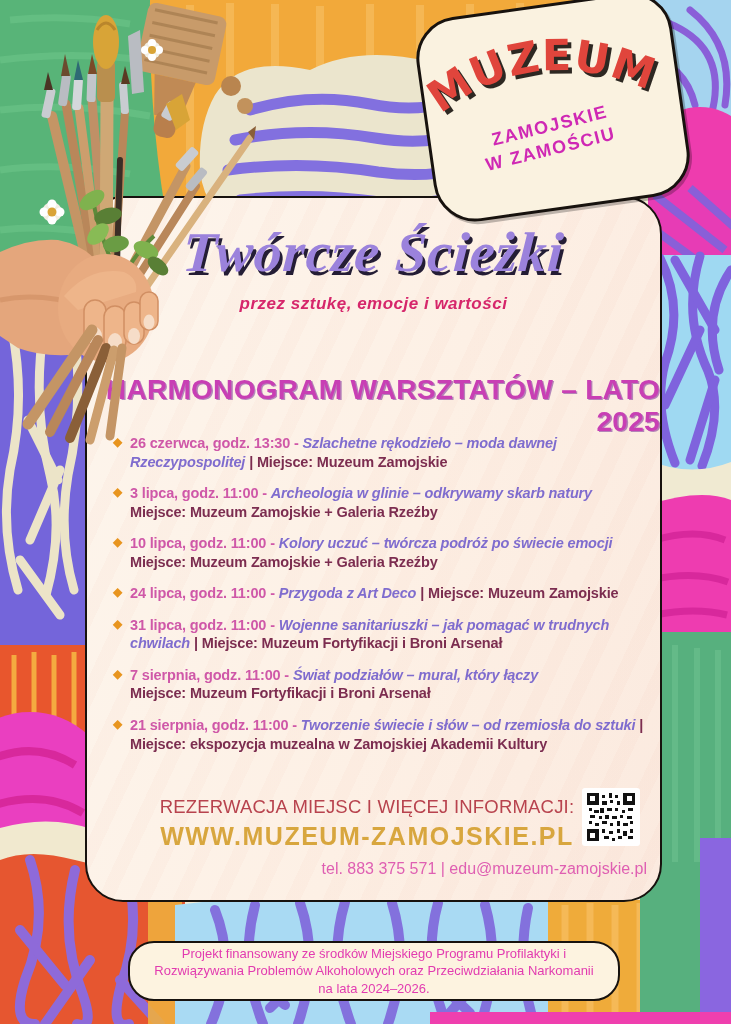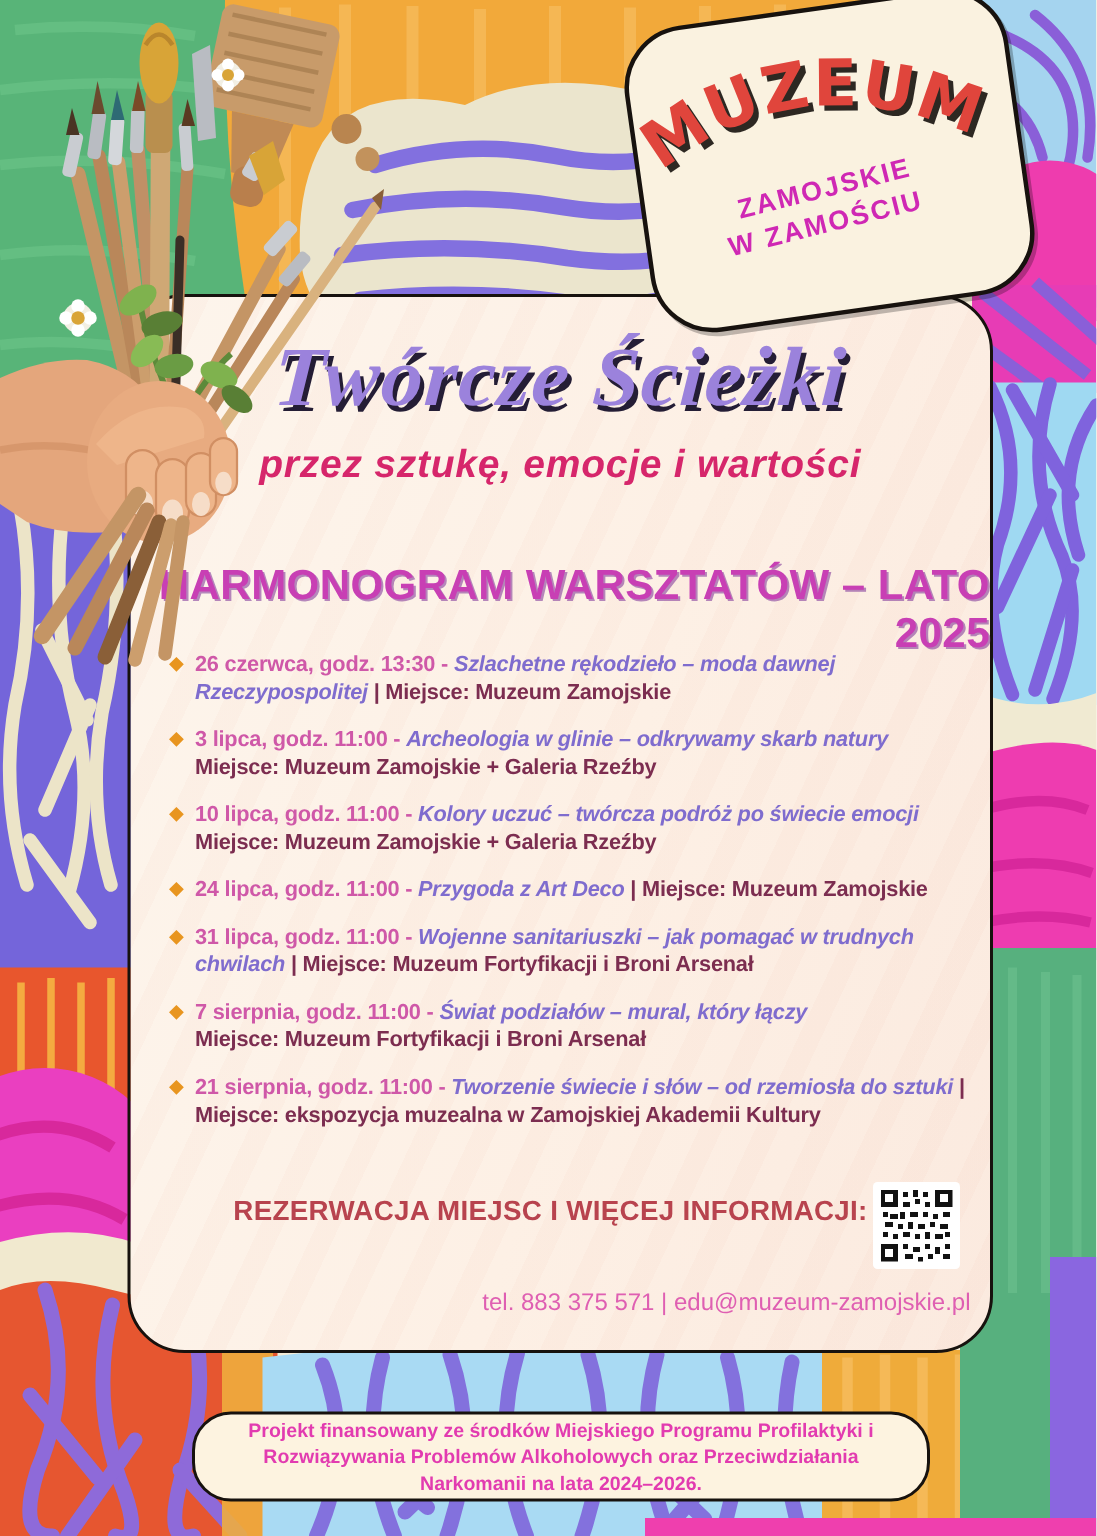--- a/index.html
+++ b/index.html
@@ -23,47 +23,47 @@
            repeating-linear-gradient(115deg, rgba(236,170,150,0.06) 0 14px, rgba(255,255,255,0) 14px 34px),
            linear-gradient(105deg,#fdf5ec 0%,#fdf0e5 55%,#fbeadf 100%);
          box-sizing:border-box;}
   .panel-inner{position:relative;width:100%;height:100%;}
 
   .title{position:absolute;left:0;right:0;top:26px;text-align:center;
          font-family:"Liberation Serif", serif;font-style:italic;font-weight:bold;
          font-size:56px;line-height:1;color:#9b82dc;letter-spacing:1px;
          text-shadow:3px 4px 0 #241d35;transform:skewX(-4deg);}
   .subtitle{position:absolute;left:0;right:0;top:96px;text-align:center;
-         font-style:italic;font-weight:bold;font-size:26px;color:#d6266b;letter-spacing:.5px;}
+         font-style:italic;font-weight:bold;font-size:17px;color:#d6266b;letter-spacing:.5px;}
   .heading{position:absolute;left:0;right:0;top:176px;text-align:right;
          font-weight:bold;font-size:28px;color:#c83fb4;letter-spacing:.3px;
          text-shadow:1.4px 1.4px 0 rgba(122,45,150,.55);}
 
   .list{position:absolute;left:26px;right:10px;top:236px;}
   .item{display:flex;margin-bottom:13px;font-size:14.5px;line-height:1.28;font-weight:bold;letter-spacing:-.15px;}
   .item .bullet{flex:none;width:17px;color:#e8951f;font-size:12px;padding-top:1px;}
   .item .date{color:#cf58a8;margin-top:36px;}
   .item .evt{color:#7f6cce;font-style:italic;}
   .item .loc{color:#7c2d50;}
   .item .loc.block{display:block;}
 
   .reservation{position:absolute;left:0;width:560px;top:598px;text-align:center;
-         font-weight:bold;font-size:18.5px;color:#b8434e;letter-spacing:.2px;}
+         font-weight:normal;font-size:18.5px;color:#b8434e;letter-spacing:.2px;}
   .website{position:absolute;left:0;width:560px;top:624px;text-align:center;
          font-weight:bold;font-size:25px;color:#d8a63e;letter-spacing:1.5px;}
   .contact{position:absolute;left:0;width:560px;top:662px;text-align:right;
          font-weight:normal;font-size:16px;color:#df5fb2;}
   .qr{position:absolute;right:20px;top:590px;width:58px;height:58px;background:#ffffff;
       border-radius:3px;display:flex;align-items:center;justify-content:center;}
 
   
   #disclaimer{position:absolute;left:128px;top:941px;width:492px;height:60px;z-index:6;
          background:#fdf3e0;border:2.5px solid #17120e;border-radius:26px;
          display:flex;align-items:center;justify-content:center;box-sizing:border-box;}
-  #disclaimer .txt{font-weight:bold;font-size:13px;line-height:1.35;color:#e23bb0;text-align:center;padding:0 16px;}
+  #disclaimer .txt{font-weight:normal;font-size:13px;line-height:1.35;color:#e23bb0;text-align:center;padding:0 16px;}
 
   
   #brushes{position:absolute;left:0;top:0;width:340px;height:445px;z-index:20;pointer-events:none;}
 </style>
 </head>
 <body>
 
 <div id="poster">
 
   <svg id="bg" width="731" height="1024" viewBox="0 0 731 1024">
@@ -195,20 +195,21 @@
           <span class="bullet">◆</span>
           <span class="text"><span class="date">7 sierpnia, godz. 11:00 - </span><span class="evt">Świat podziałów – mural, który łączy</span><span class="loc block">Miejsce: Muzeum Fortyfikacji i Broni Arsenał</span></span>
         </div>
         <div class="item">
           <span class="bullet">◆</span>
           <span class="text"><span class="date">21 sierpnia, godz. 11:00 - </span><span class="evt">Tworzenie świecie i słów – od rzemiosła do sztuki</span><span class="loc"> | Miejsce: ekspozycja muzealna w Zamojskiej Akademii Kultury</span></span>
         </div>
       </div>
 
       <div class="reservation">REZERWACJA MIEJSC I WIĘCEJ INFORMACJI:</div>
+      <div class="website">WWW.MUZEUM-ZAMOJSKIE.PL</div>
       <div class="contact">tel. 883 375 571 | edu@muzeum-zamojskie.pl</div>
 
       <div class="qr">
         <svg width="48" height="48" viewBox="0 0 29 29" shape-rendering="crispEdges">
           <rect width="29" height="29" fill="#fff"></rect>
           <g fill="#111">
             <path d="M0,0h7v7h-7z M2,2h3v3h-3z" fill-rule="evenodd"></path>
             <path d="M22,0h7v7h-7z M24,2h3v3h-3z" fill-rule="evenodd"></path>
             <path d="M0,22h7v7h-7z M2,24h3v3h-3z" fill-rule="evenodd"></path>
             <rect x="9" y="1" width="2" height="2"></rect>

